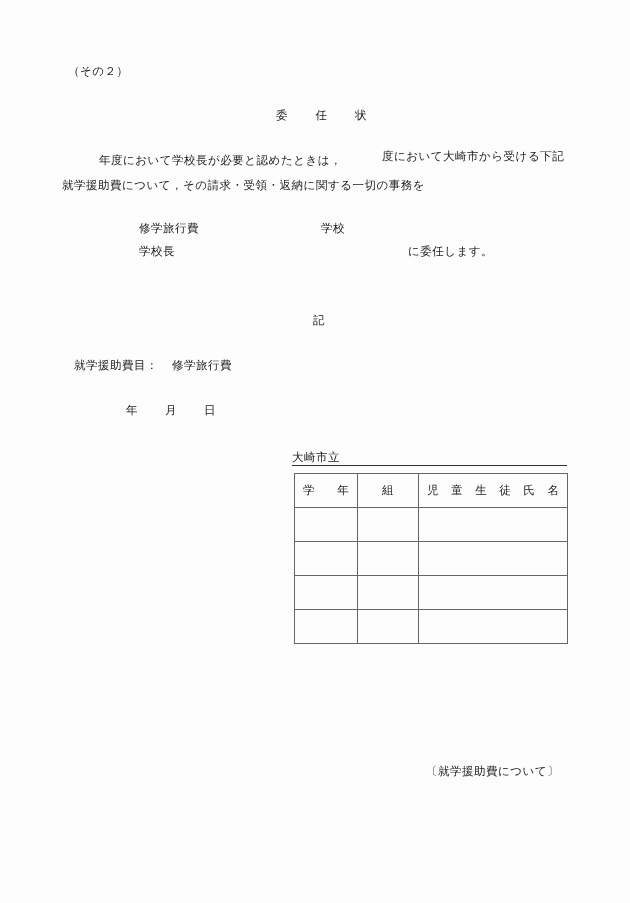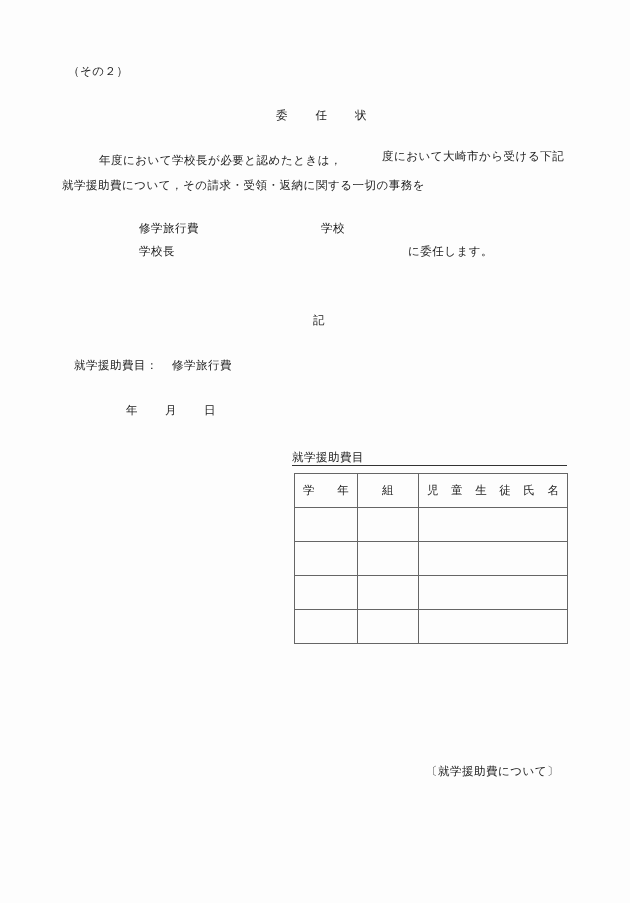--- a/index.html
+++ b/index.html
@@ -65,21 +65,21 @@
   <div class="abs" style="left:305px; top:315px;">記</div>
 
   <div class="abs spaced" style="left:66px; top:360px;">就学援助費目：</div>
   <div class="abs spaced" style="left:164px; top:360px;font-family:Liberation Mono, monospace;">修学旅行費</div>
 
   <div class="abs" style="left:118px; top:405px;">年</div>
   <div class="abs" style="left:157px; top:405px;">月</div>
   <div class="abs" style="left:196px; top:405px;">日</div>
 
   <div class="guardian">
-    <span class="spaced">就学援助費目</span>
+    <span class="spaced">大崎市立</span>
   </div>
 
   <table class="students">
     <tbody>
         <tr>
       <th class="col1">
         <div class="hdr-flex">
           <span>学</span>
           <span>年</span>
         </div>

